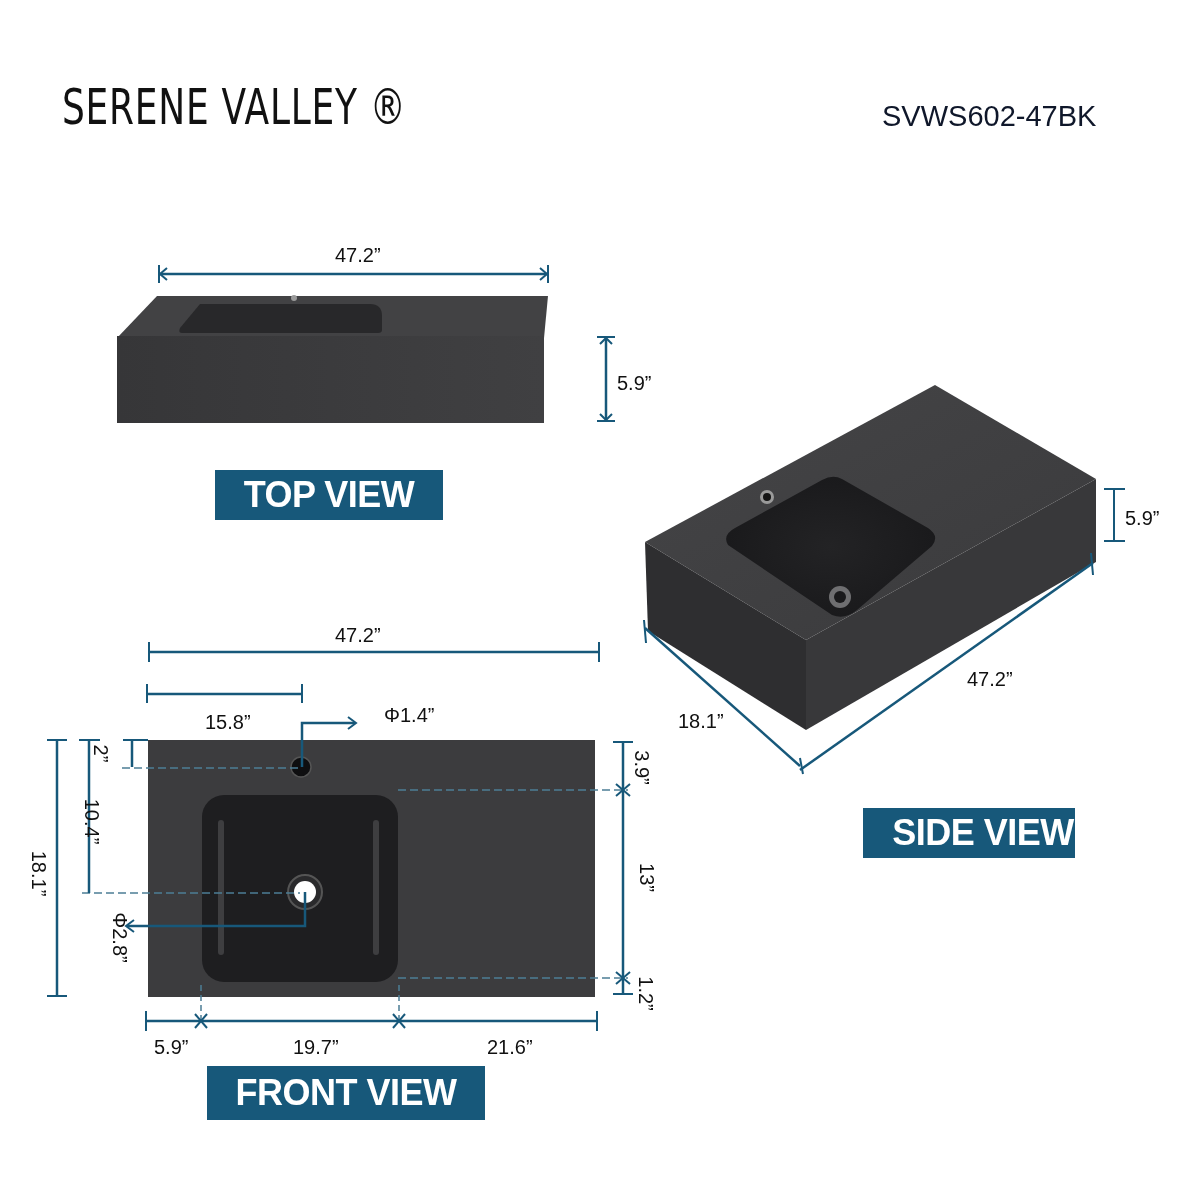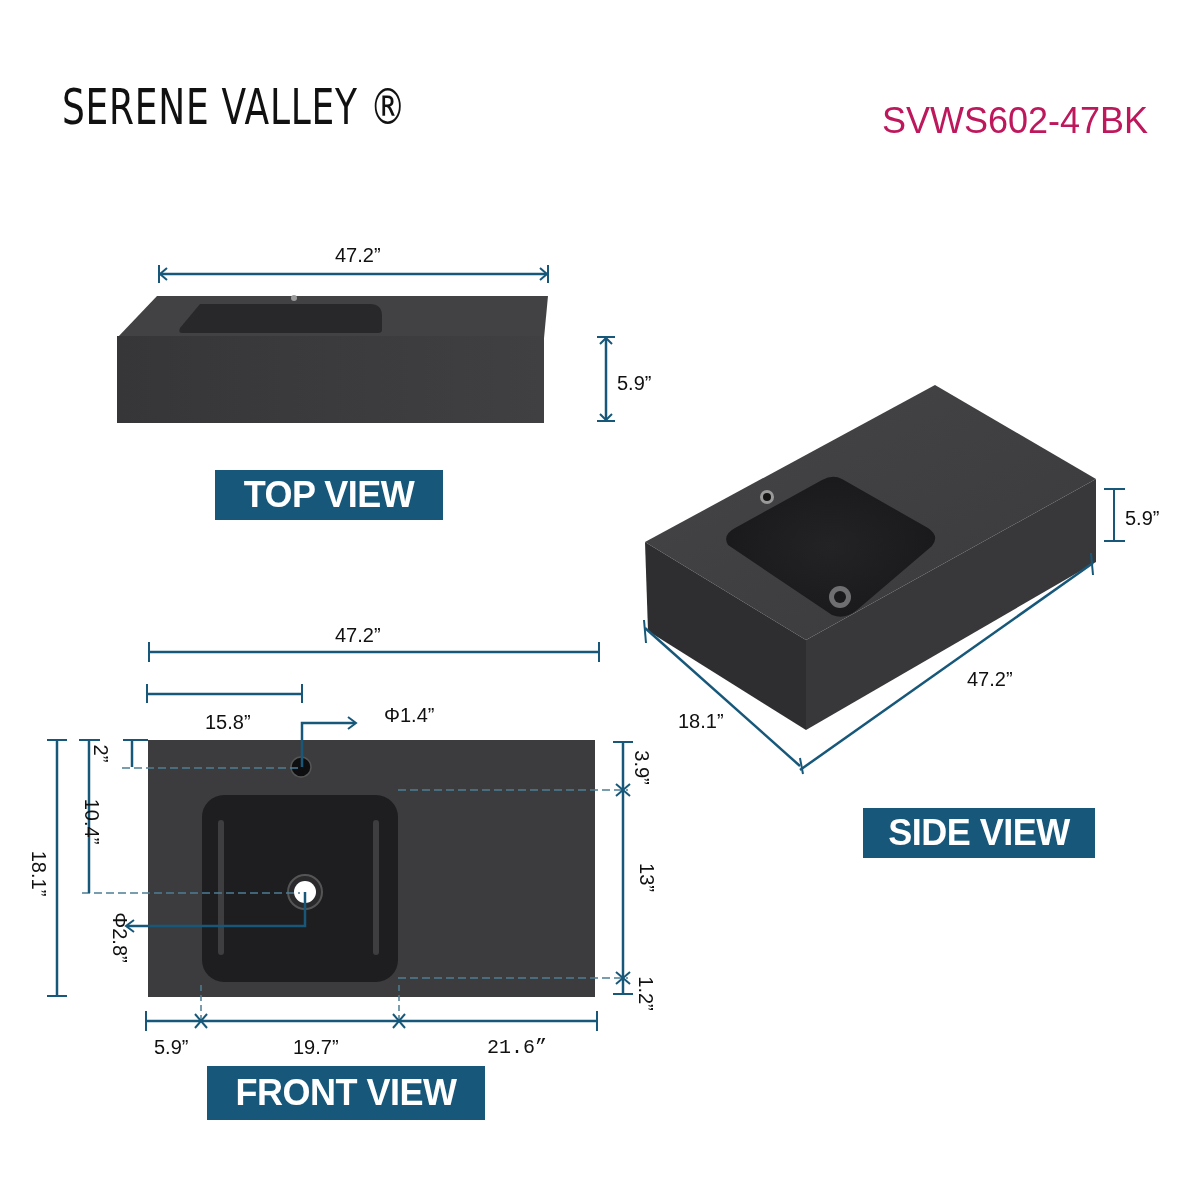--- a/index.html
+++ b/index.html
@@ -1,19 +1,19 @@
 <!DOCTYPE html>
 <html><head>
 <meta charset="utf-8">
 <style>
   html, body { margin:0; padding:0; background:#ffffff; }
   body { width:1200px; height:1200px; position:relative; overflow:hidden; font-family:"Liberation Sans", sans-serif; color:#111; }
   .abs { position:absolute; }
   .brand { left:62px; top:78px; font-family:"DejaVu Sans", sans-serif; font-size:50px; letter-spacing:1px; transform:scaleX(0.72); transform-origin:left top; font-weight:normal; color:#111; white-space:nowrap; }
-  .model { left:882px; top:100px; font-size:36px; color:#be185d; white-space:nowrap; }
+  .model { left:882px; top:100px; font-size:29px; color:#0f172a; white-space:nowrap; }
   .dim { font-size:20px; color:#111; white-space:nowrap; }
   .view-label { background:#17587a; color:#fff; font-weight:bold; font-size:36px; display:flex; align-items:center; justify-content:center; letter-spacing:-0.5px;text-align:right; }
   .rot { transform-origin:center center; }
   svg { position:absolute; left:0; top:0; }
 </style>
 </head>
 <body>
 
 <div class="abs brand">SERENE VALLEY ®</div>
 <div class="abs model">SVWS602-47BK</div>
@@ -139,32 +139,32 @@
   </g>
 </svg>
 
 <div class="abs dim" style="left:335px;top:244px;">47.2”</div>
 <div class="abs dim" style="left:617px;top:372px;">5.9”</div>
 <div class="abs view-label" style="left:215px;top:470px;width:228px;height:50px;">TOP VIEW</div>
 
 <div class="abs dim" style="left:1125px;top:507px;">5.9”</div>
 <div class="abs dim" style="left:967px;top:668px;">47.2”</div>
 <div class="abs dim" style="left:678px;top:710px;">18.1”</div>
-<div class="abs view-label" style="left:863px;top:808px;width:232px;height:50px;">SIDE VIEW</div>
+<div class="abs view-label" style="left:863px;top:808px;width:184px;height:50px;padding-left:28px;">SIDE VIEW</div>
 
 <div class="abs dim" style="left:335px;top:624px;">47.2”</div>
 <div class="abs dim" style="left:205px;top:667px;margin-top:44px;">15.8”</div>
 <div class="abs dim" style="left:384px;top:704px;">Φ1.4”</div>
 
 <div class="abs dim rot" style="left:92px;top:742px;transform:rotate(90deg);">2”</div>
 <div class="abs dim rot" style="left:69px;top:810px;transform:rotate(90deg);">10.4”</div>
 <div class="abs dim rot" style="left:16px;top:862px;transform:rotate(90deg);">18.1”</div>
 <div class="abs dim rot" style="left:94px;top:926px;transform:rotate(90deg);">Φ2.8”</div>
 
 <div class="abs dim rot" style="left:624px;top:756px;transform:rotate(90deg);">3.9”</div>
 <div class="abs dim rot" style="left:632px;top:866px;transform:rotate(90deg);">13”</div>
 <div class="abs dim rot" style="left:628px;top:982px;transform:rotate(90deg);">1.2”</div>
 
 <div class="abs dim" style="left:154px;top:1036px;">5.9”</div>
 <div class="abs dim" style="left:293px;top:1036px;">19.7”</div>
-<div class="abs dim" style="left:487px;top:1036px;font-family:Liberation Mono, monospace;">21.6”</div>
+<div class="abs dim" style="left:487px;top:1036px;">21.6”</div>
 
 <div class="abs view-label" style="left:207px;top:1066px;width:278px;height:54px;">FRONT VIEW</div>
 
 </body></html>

